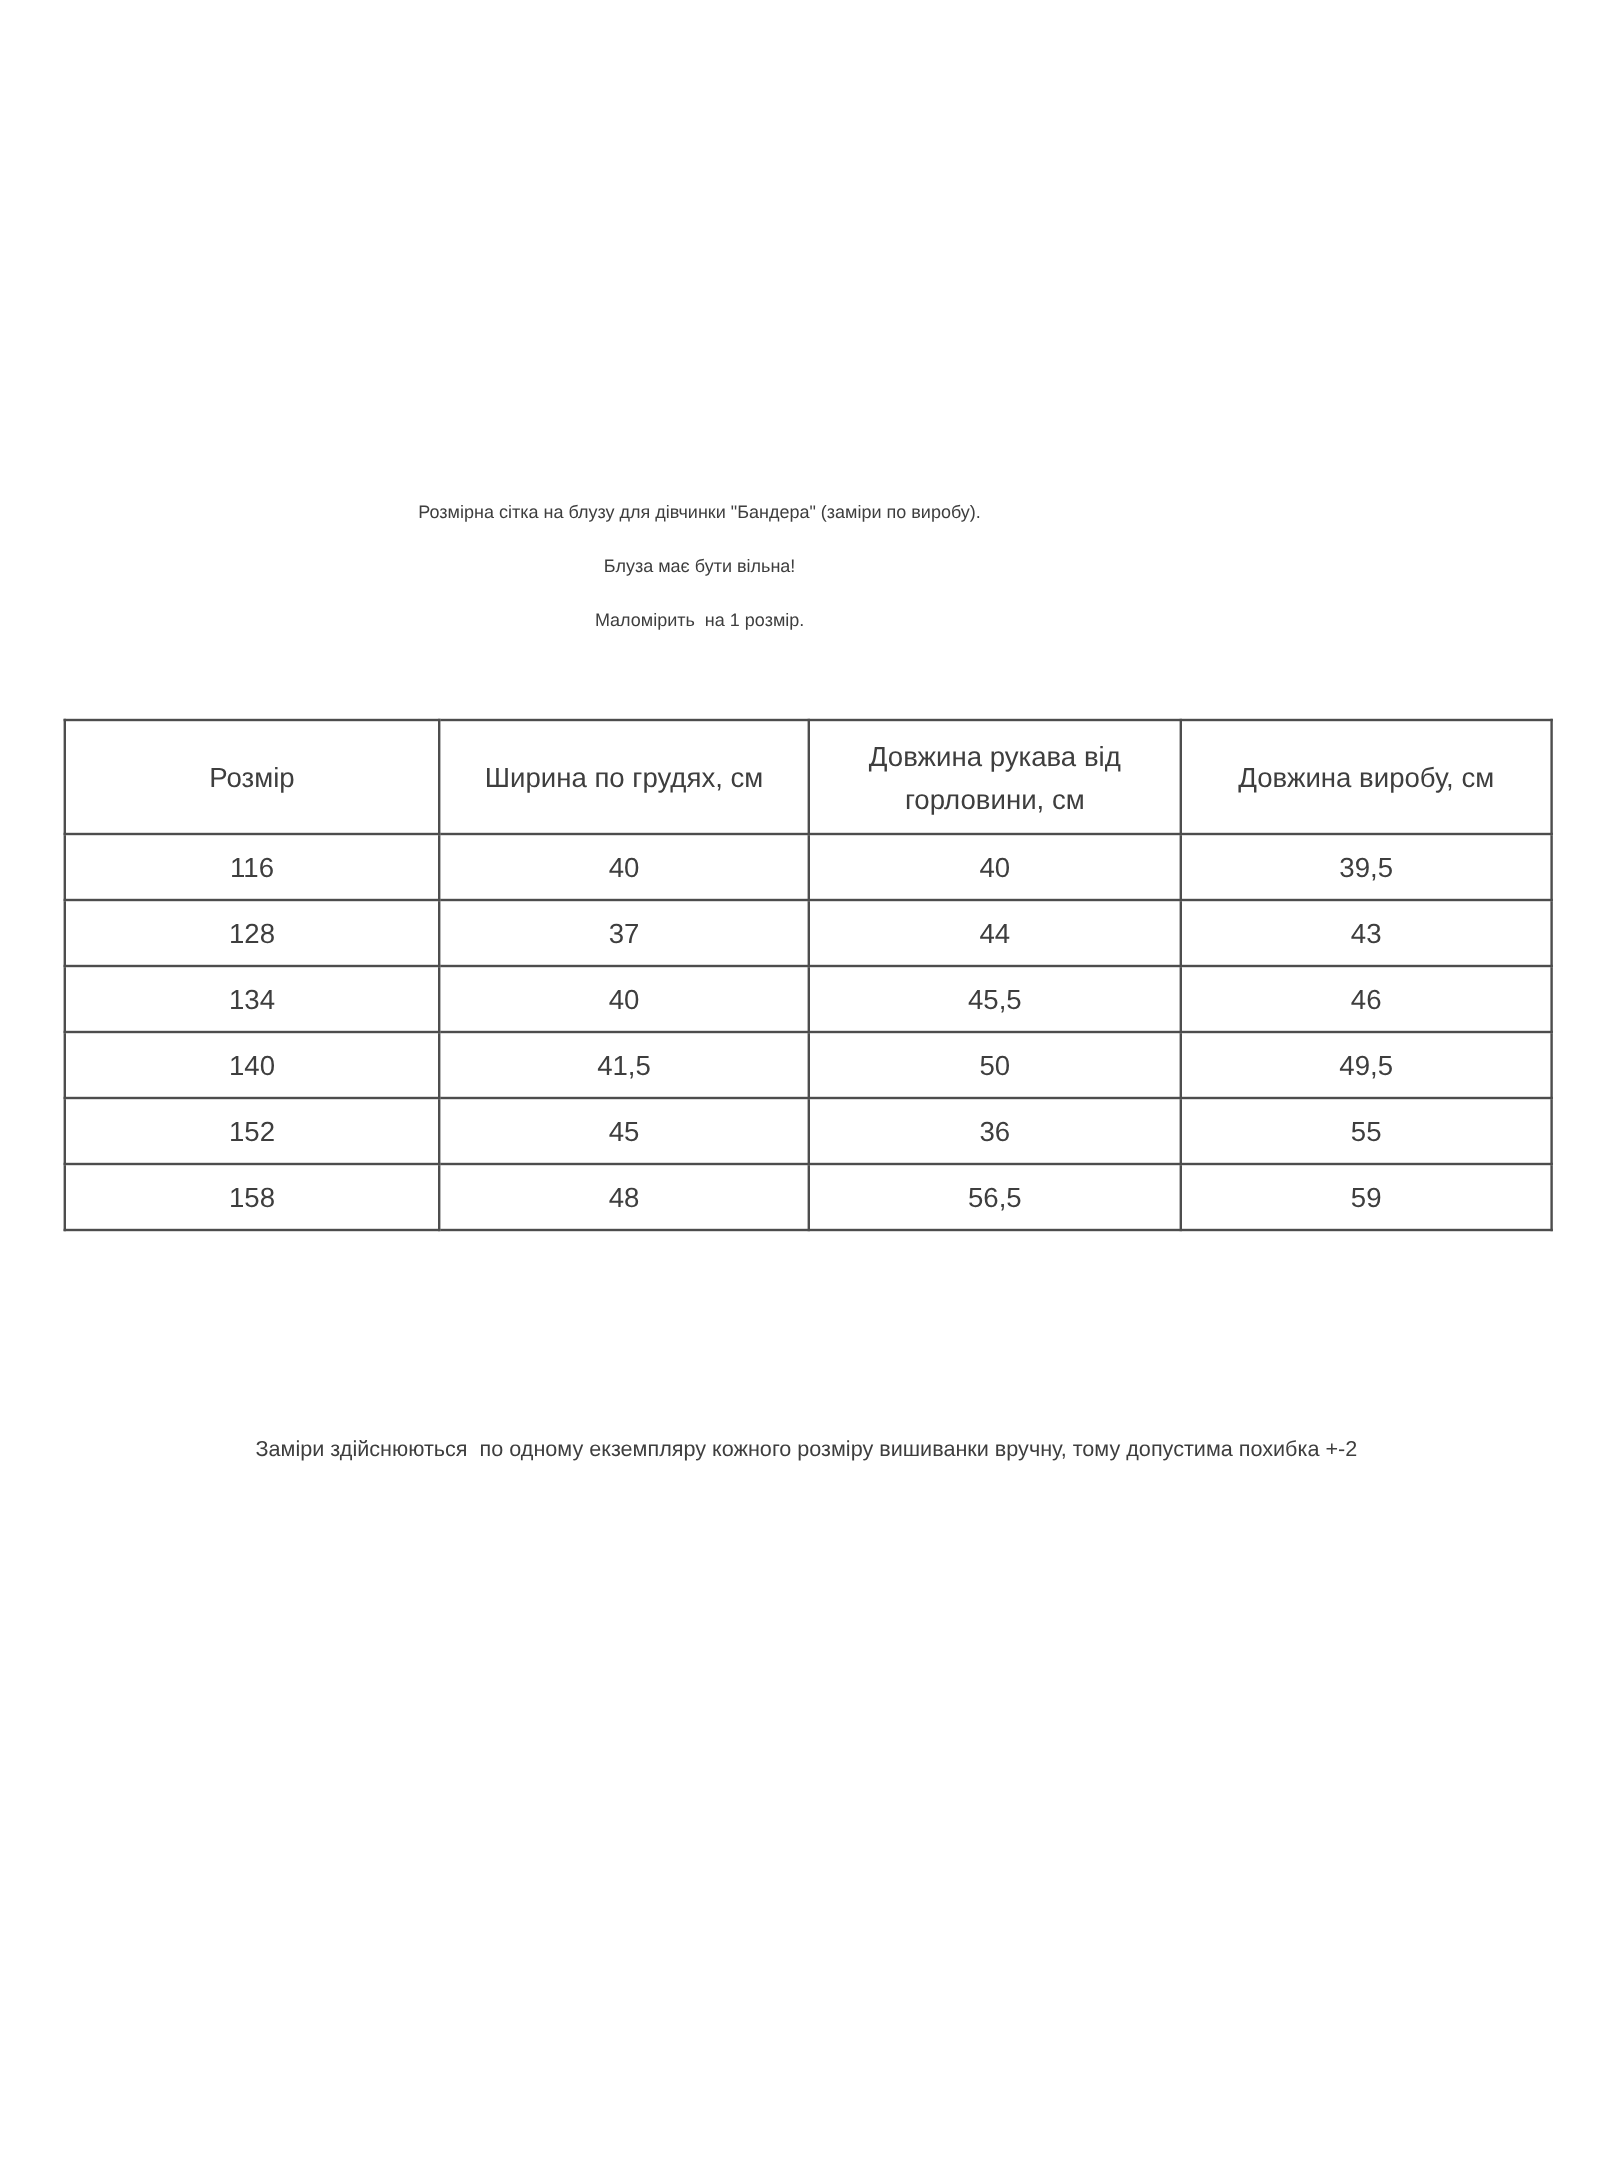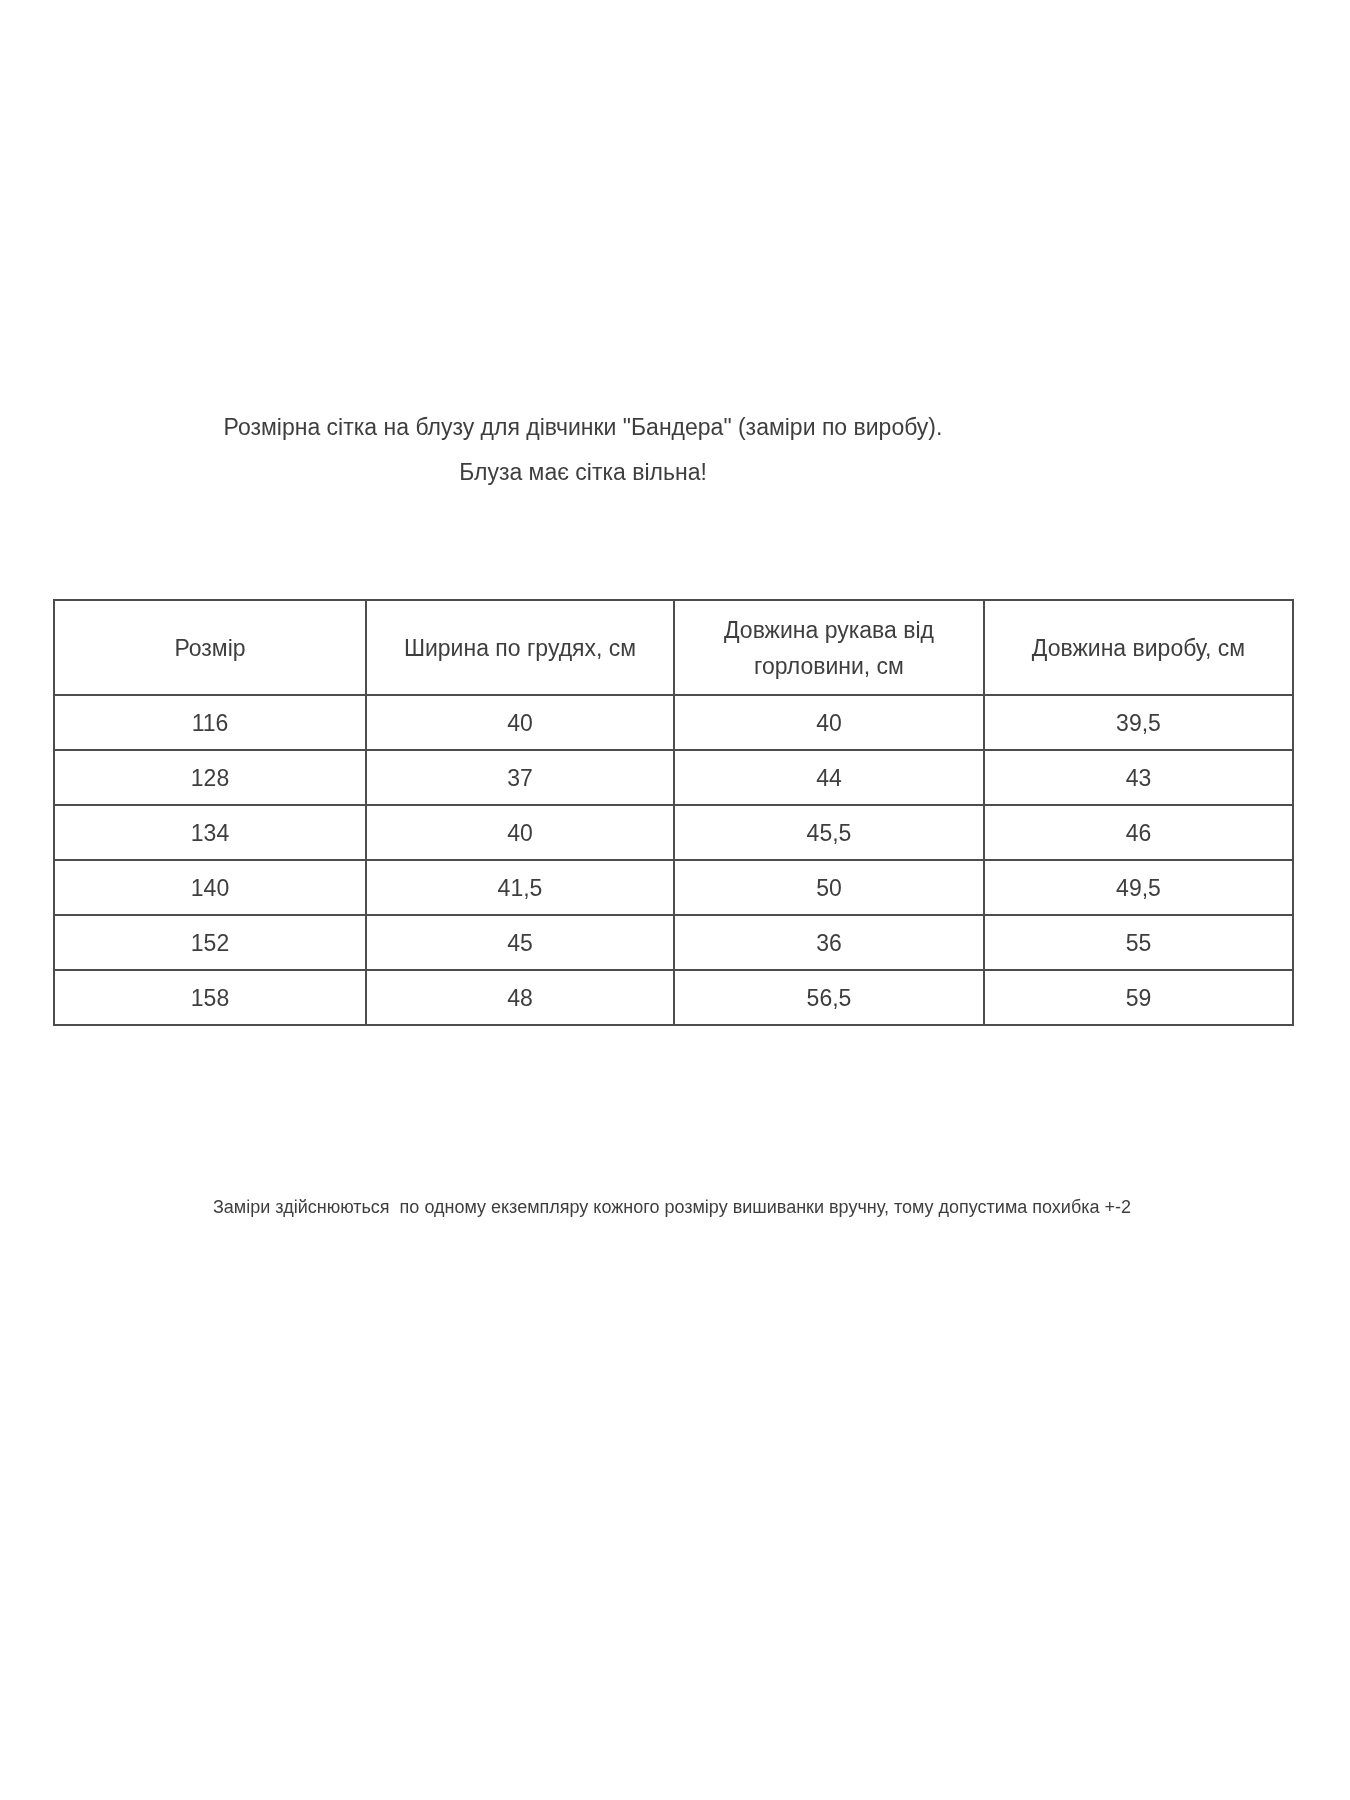--- a/index.html
+++ b/index.html
@@ -18,21 +18,21 @@
   }
   .titles {
     position: absolute;
     left: 0;
     top: 405px;
     width: 1166px;
     text-align: center;
   }
   .title-line {
     margin: 0;
-    font-size: 23px;
+    font-size: 15px;
     line-height: 45px;
     white-space: pre-wrap;
     color: #3e3e3e;
   }
   table.size-table {
     position: absolute;
     left: 53px;
     top: 599px;
     width: 1239px;
     border-collapse: collapse;
@@ -71,21 +71,22 @@
     color: #3e3e3e;
   }
 </style>
 </head>
 <body>
 
 <div class="page">
 
   <div class="titles">
     <p class="title-line">Розмірна сітка на блузу для дівчинки "Бандера" (заміри по виробу).</p>
-    <p class="title-line">Блуза має сітка вільна!</p>
+    <p class="title-line">Блуза має бути вільна!</p>
+    <p class="title-line">Маломірить  на 1 розмір.</p>
   </div>
 
   <table class="size-table">
     <colgroup>
       <col style="width:312px">
       <col style="width:308px">
       <col style="width:310px">
       <col style="width:309px">
     </colgroup>
     <thead>

